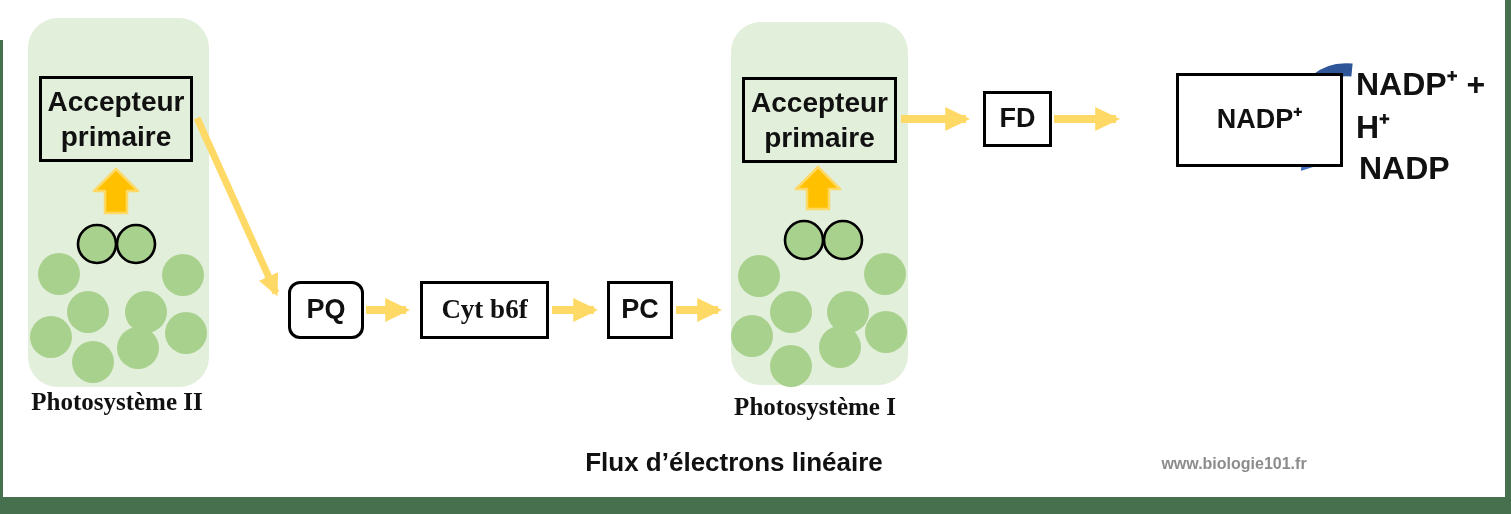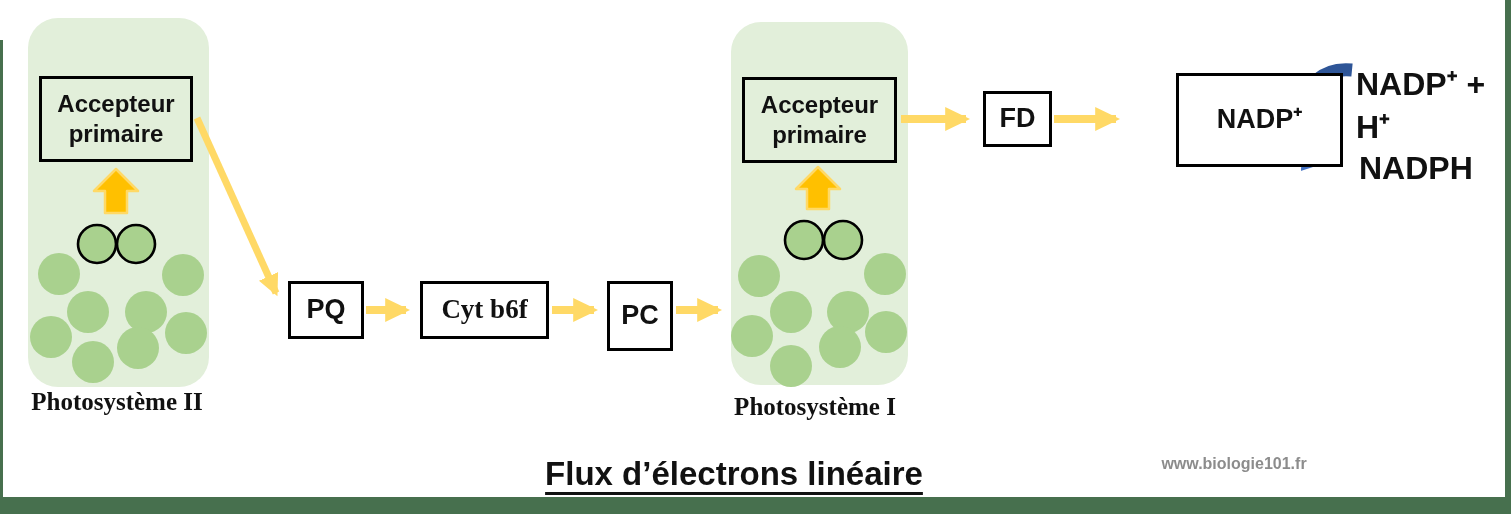--- a/index.html
+++ b/index.html
@@ -12,28 +12,28 @@
   .frame-right{right:0;top:0;width:6px;height:514px;}
   .frame-bottom{left:0;top:497px;width:1511px;height:17px;}
   svg.overlay{position:absolute;left:0;top:0;pointer-events:none;}
   .node{
     position:absolute;box-sizing:border-box;border:3px solid #000;
     display:flex;align-items:center;justify-content:center;text-align:center;
     line-height:1.25;
   }
   .node.clear{background:transparent;}
   .node.white{background:#ffffff;}
-  .acceptor{font-size:24px;}
+  .acceptor{font-size:28px;}
   .carrier{font-size:27px;}
   .reductase{font-size:27px;flex-direction:column;line-height:1.3;margin-left:46px;}
   .plain-label{position:absolute;text-align:center;}
   .ps-label{font-size:25px;font-family:Liberation Serif, serif;}
   .title{
-    font-size:33px;text-decoration:underline;
-    text-decoration-thickness:3px;text-underline-offset:7px;margin-top:8px;
+    font-size:26px;
+    text-decoration-thickness:3px;text-underline-offset:7px;
   }
   .molecule{font-size:32px;text-align:left;}
   .watermark{font-size:16px;color:#8c8c8c;text-align:center;}
 </style>
 </head>
 <body>
 
 <div class="canvas">
 
   <div class="frame-strip frame-left"></div>
@@ -99,36 +99,36 @@
       <path d="M1054,119 H1116" stroke-width="8" marker-end="url(#yhead)"></path>
     </g>
 
     <path d="M1352,70 C1290,64 1286,152 1330,158" fill="none" stroke="url(#bluegrad)" stroke-width="13" marker-end="url(#bhead)"></path>
   </svg>
 
   <div class="node clear acceptor" style="left:39px;top:76px;width:154px;height:86px;">Accepteur primaire</div>
 
   <div class="node clear acceptor" style="left:742px;top:77px;width:155px;height:86px;">Accepteur primaire</div>
 
-  <div class="node white carrier" style="left:288px;top:281px;width:76px;height:58px;">PQ</div>
+  <div class="node white carrier" style="left:288px;top:281px;width:76px;height:58px;border-radius:12px;">PQ</div>
 
   <div class="node white carrier" style="left:420px;top:281px;width:129px;height:58px;font-family:Liberation Serif, serif;">Cyt b6f</div>
 
-  <div class="node white carrier" style="left:607px;top:281px;width:66px;height:70px;">PC</div>
+  <div class="node white carrier" style="left:607px;top:281px;width:66px;height:58px;">PC</div>
 
   <div class="node white carrier" style="left:983px;top:91px;width:69px;height:56px;">FD</div>
 
   <div class="node white reductase" style="left:1130px;top:73px;width:167px;height:94px;">
     <span>NADP⁺</span>
   </div>
 
   <div class="plain-label ps-label" style="left:6px;top:388px;width:222px;">Photosystème II</div>
 
   <div class="plain-label ps-label" style="left:705px;top:393px;width:220px;">Photosystème I</div>
 
   <div class="plain-label molecule" style="left:1356px;top:61px;">NADP⁺ + H⁺</div>
 
-  <div class="plain-label molecule" style="left:1359px;top:150px;">NADPH</div>
+  <div class="plain-label molecule" style="left:1359px;top:150px;">NADP</div>
 
   <div class="plain-label title" style="left:384px;top:447px;width:700px;">Flux d’électrons linéaire</div>
 
   <div class="plain-label watermark" style="left:1104px;top:455px;width:260px;">www.biologie101.fr</div>
 </div>
 
 </body></html>

